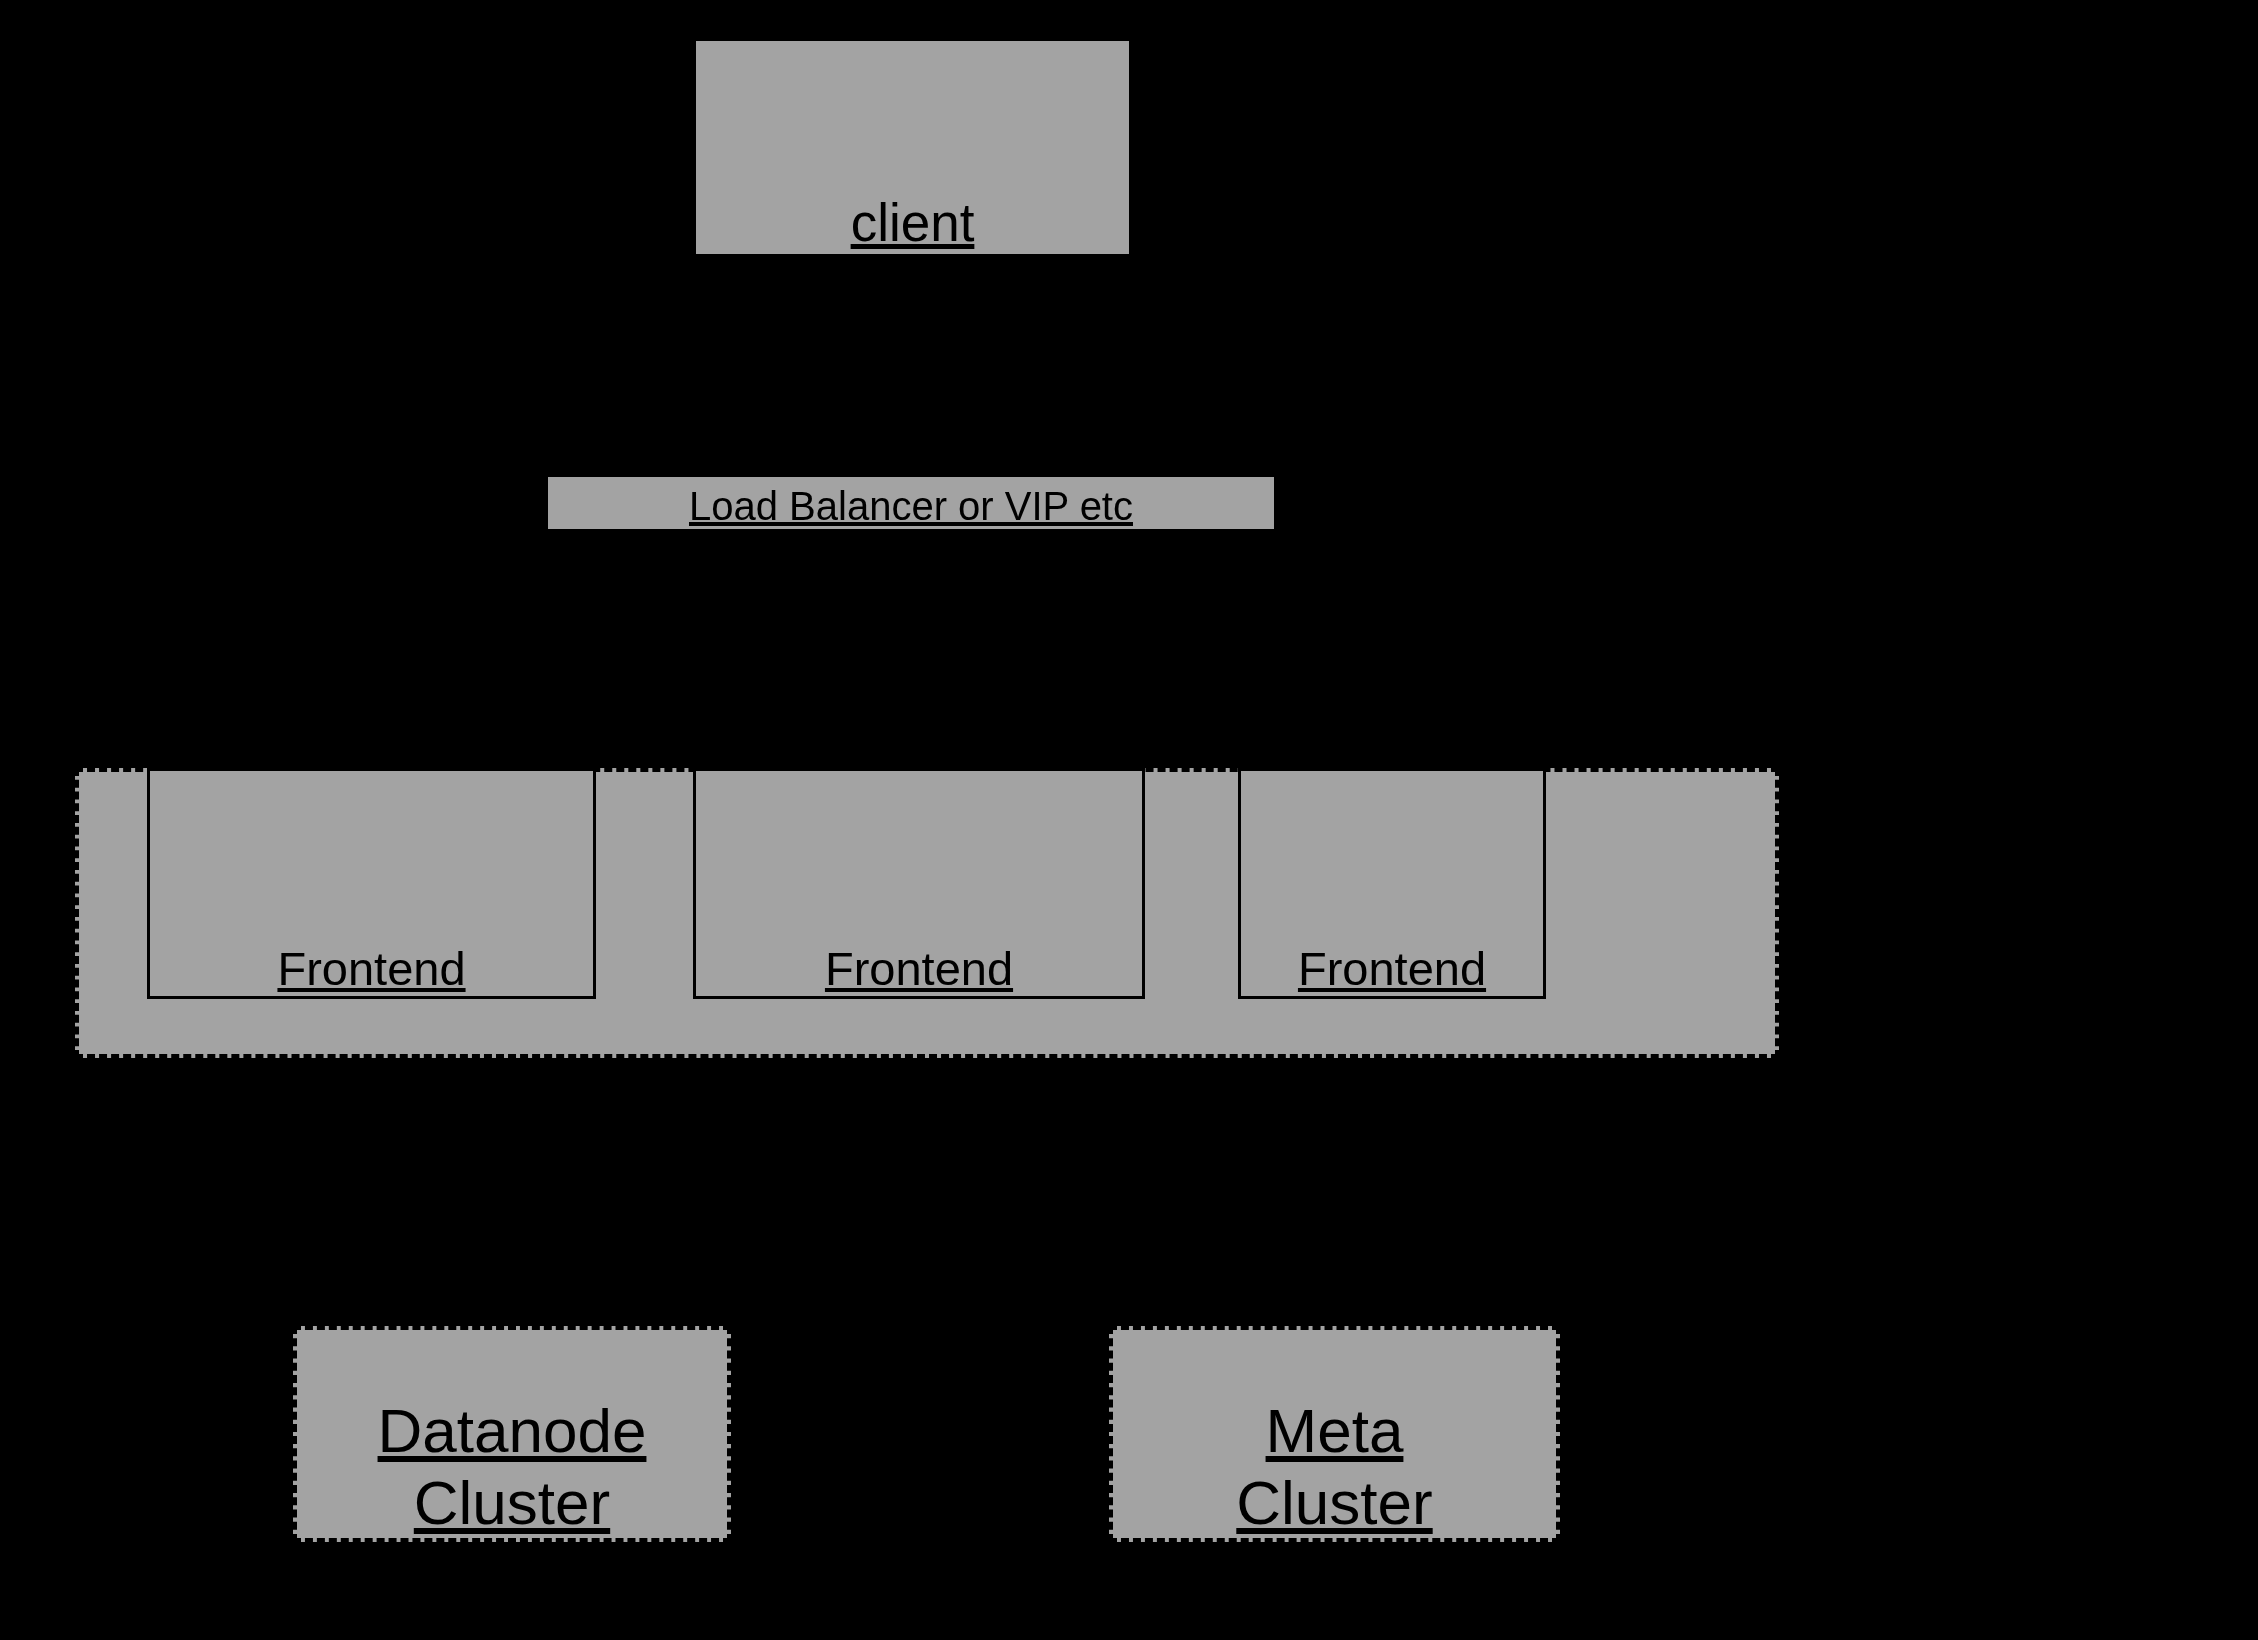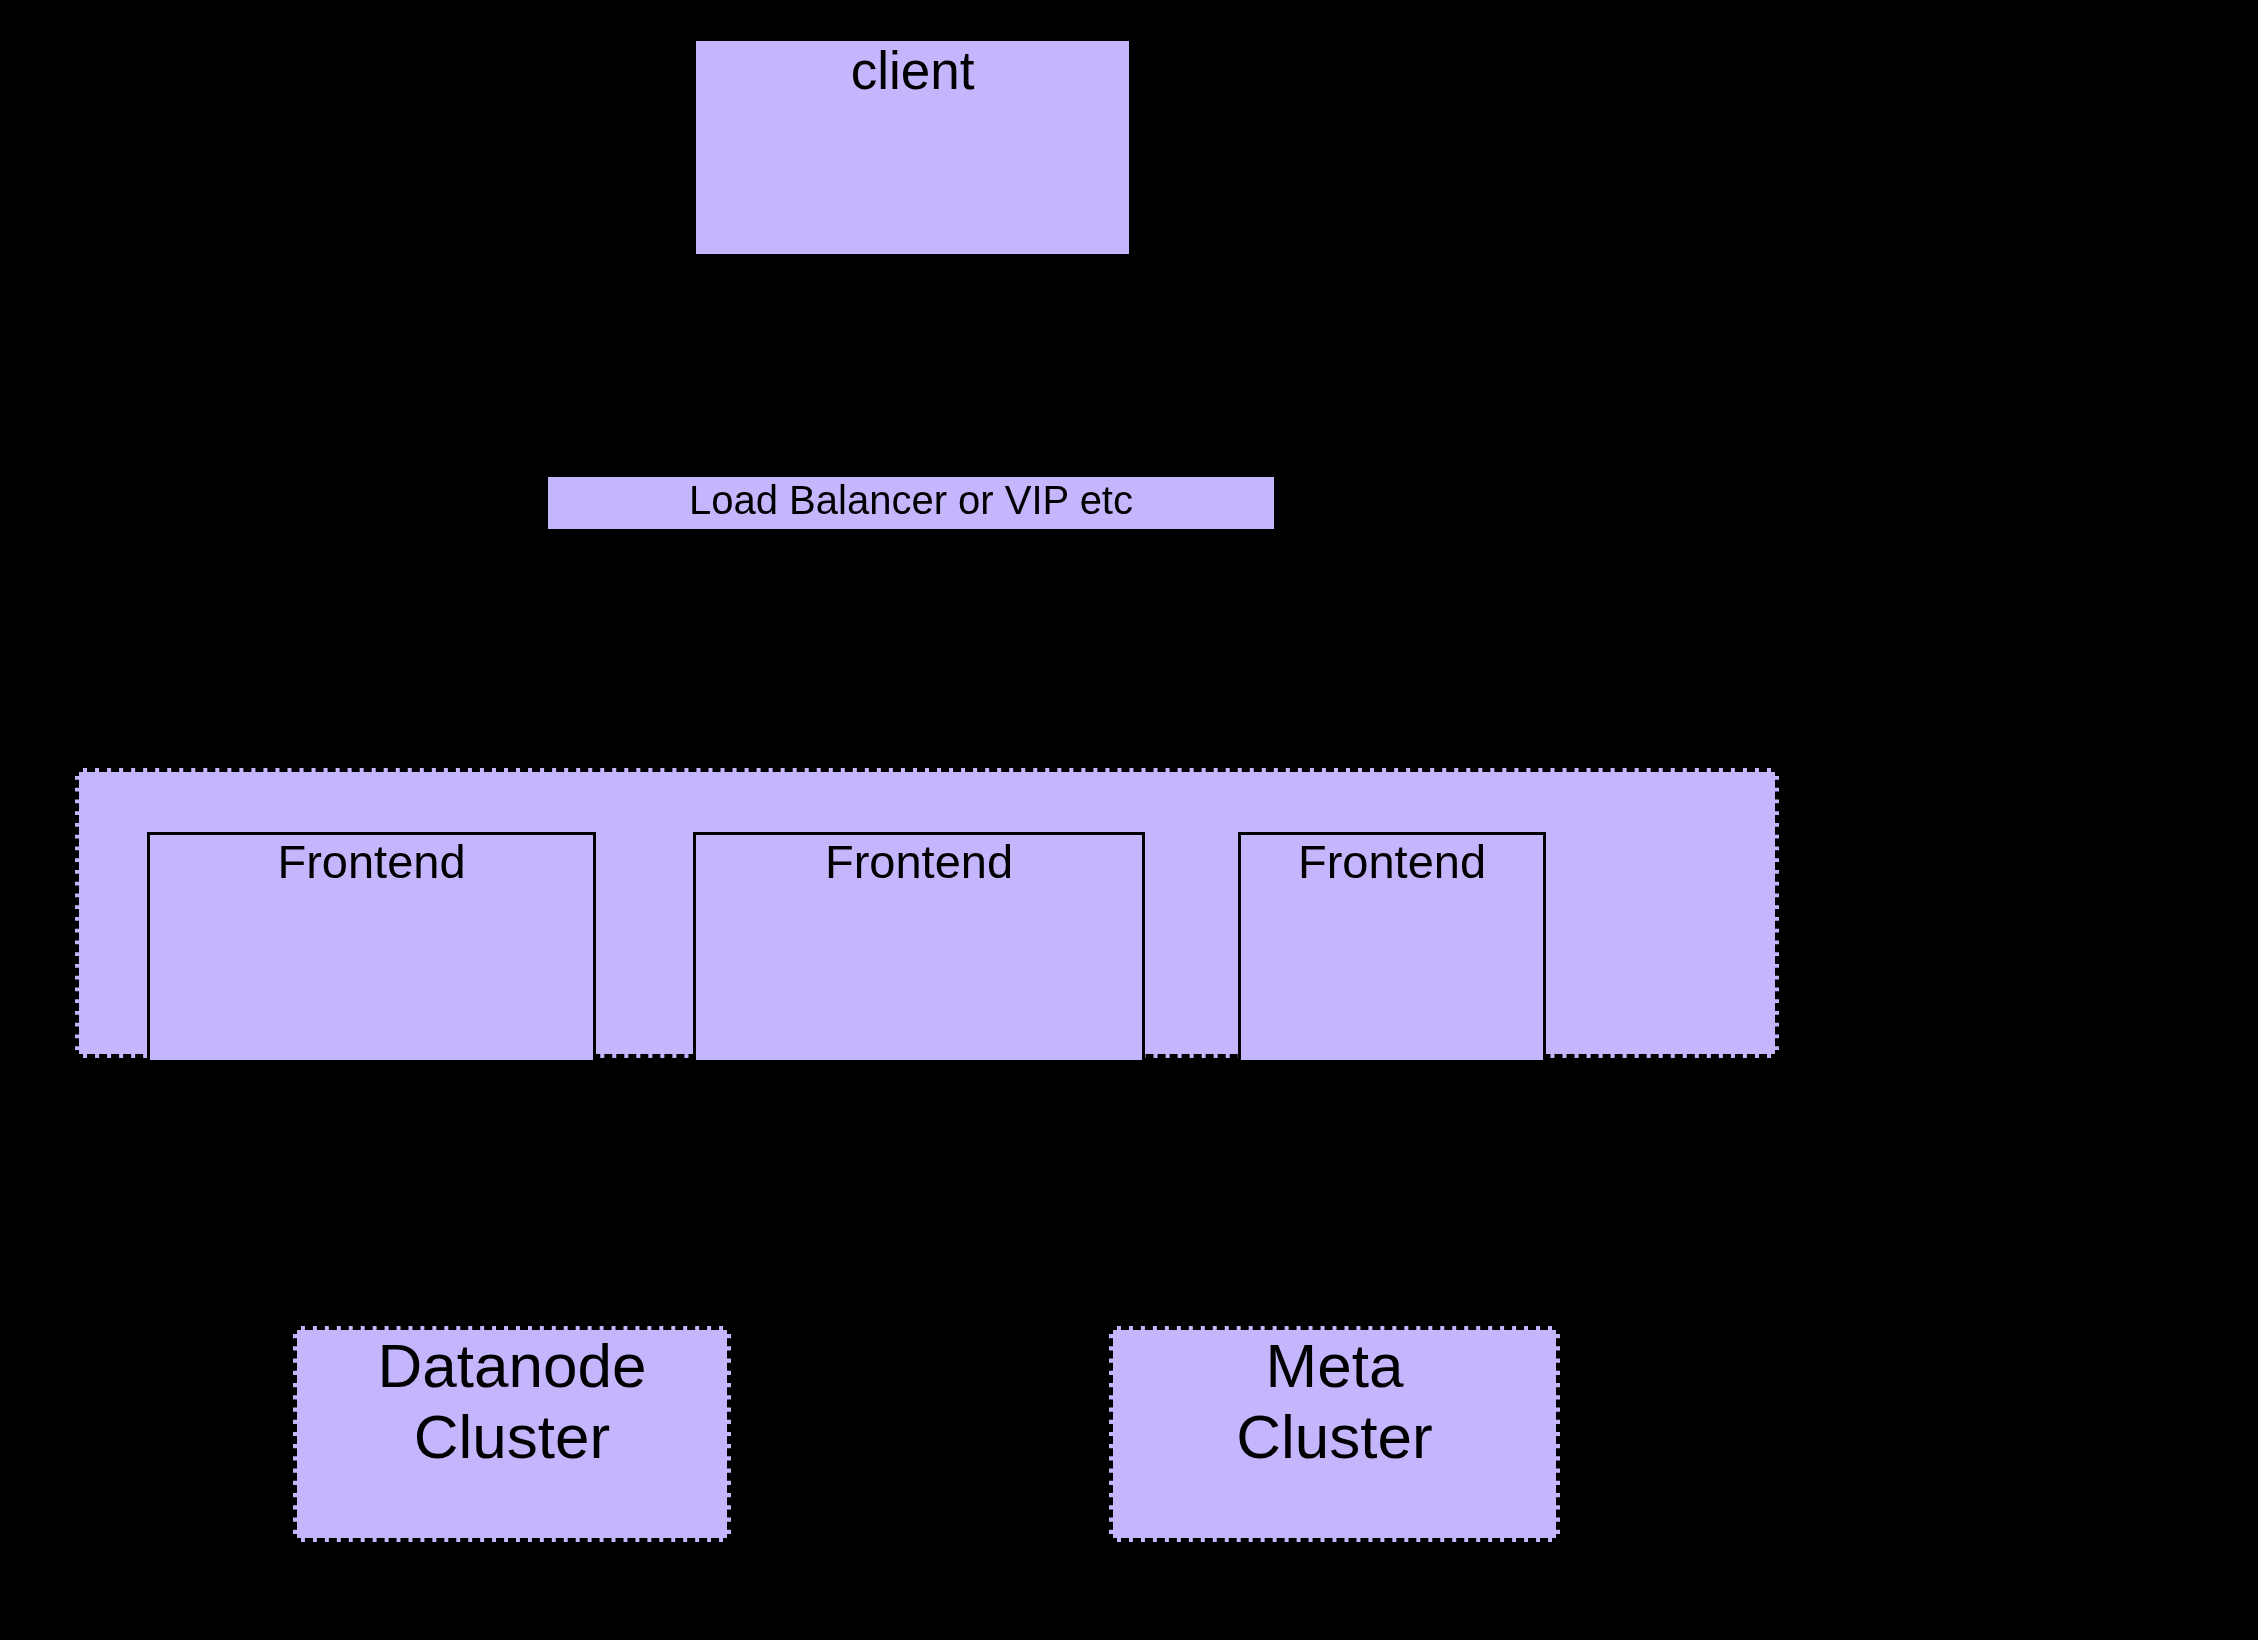--- a/index.html
+++ b/index.html
@@ -15,26 +15,27 @@
     position: relative;
     width: 2258px;
     height: 1640px;
     background: #000000;
     overflow: hidden;
   }
   .node {
     position: absolute;
     box-sizing: border-box;
     display: flex;
-    align-items: flex-start;
+    align-items: flex-end;
     justify-content: center;
     text-align: center;
     color: #000000;
-    background: #c4b5fd;
+    background: #a3a3a3;
     line-height: 1.15;
+    text-decoration: underline;
   }
   
   .plain {
     border: none;
   }
   
   .solid {
     border: 3.6px solid #000000;
   }
   
@@ -56,21 +57,21 @@
     height: 52px;
     font-size: 40px;
   }
   #frontend-cluster {
     left: 75px;
     top: 768px;
     width: 1704px;
     height: 290px;
   }
   .frontend-node {
-    top: 832px;
+    top: 768px;
     height: 231px;
     font-size: 47px;
   }
   #frontend-node-1 { left: 147px; width: 449px; }
   #frontend-node-2 { left: 693px; width: 452px; }
   #frontend-node-3 { left: 1238px; width: 308px; }
 
   .cluster-node {
     top: 1326px;
     height: 216px;

